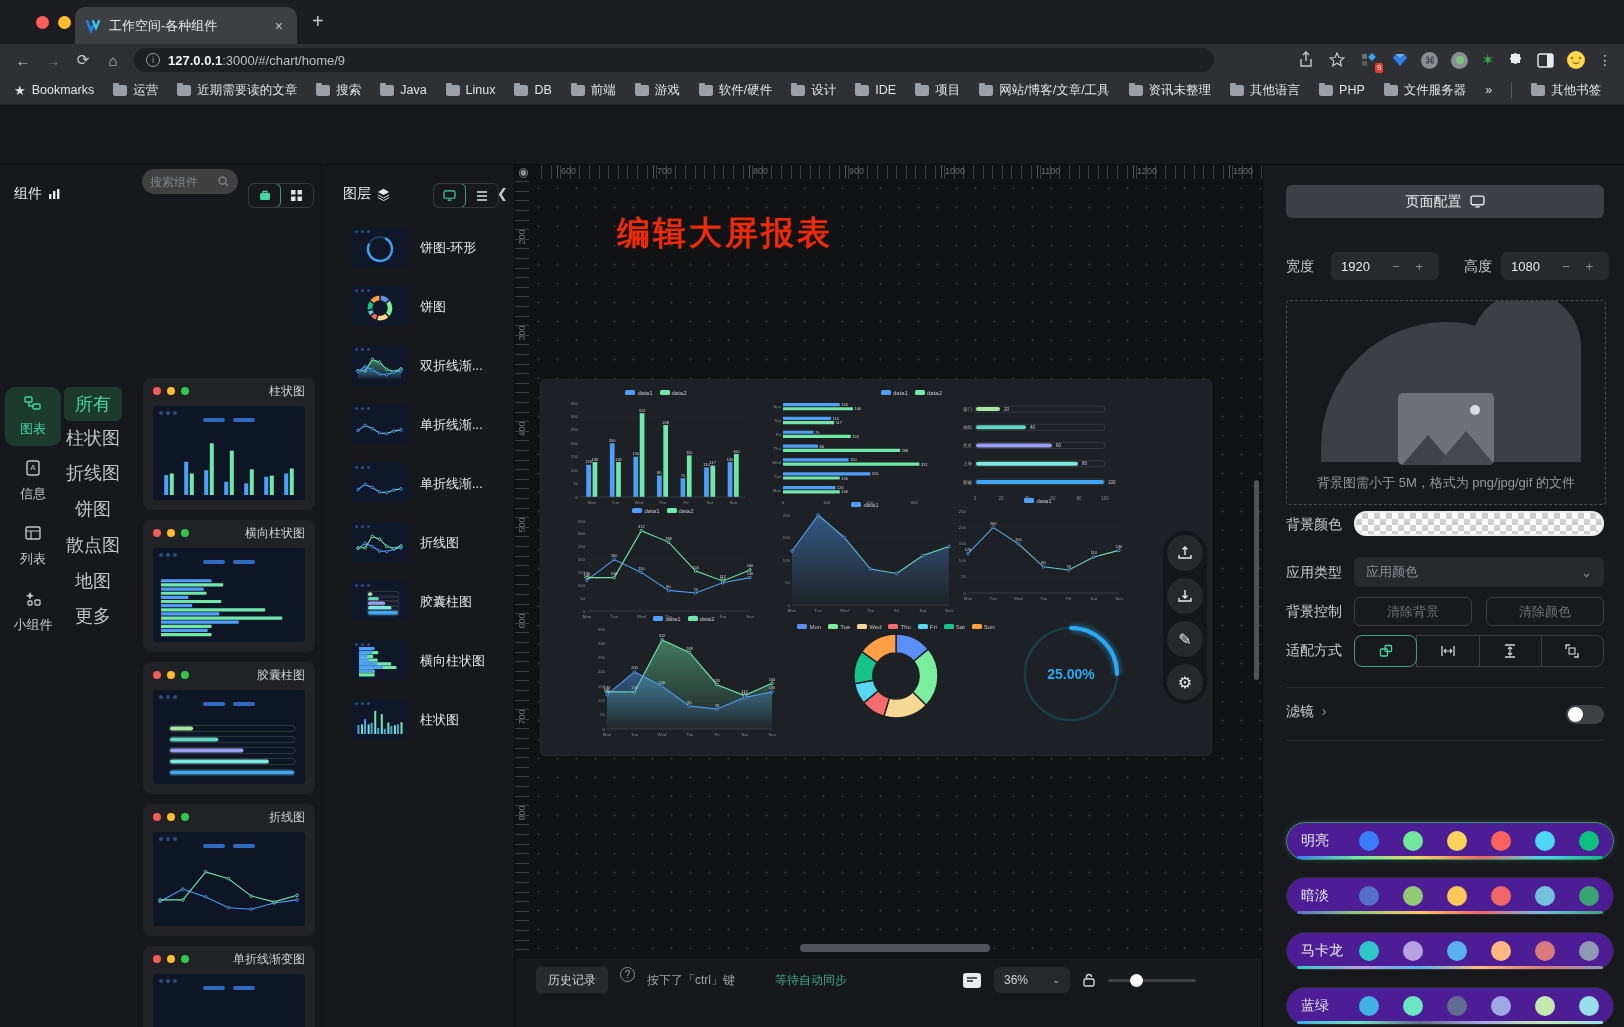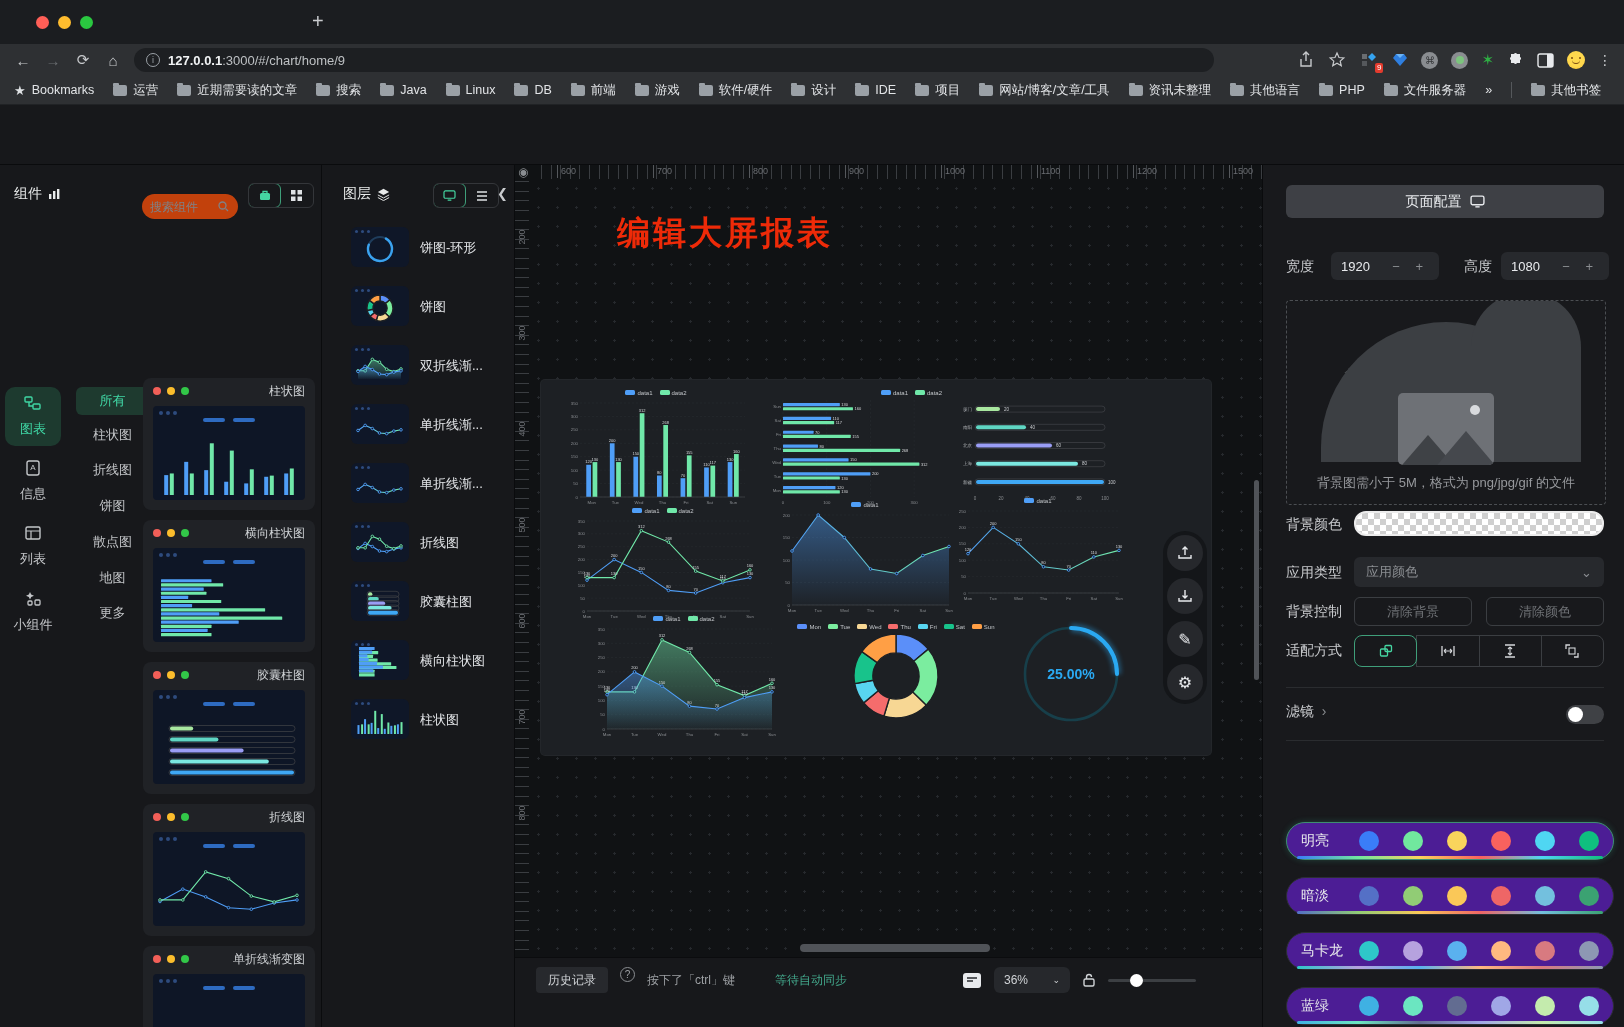--- a/index.html
+++ b/index.html
@@ -41,31 +41,31 @@
 #btn-publish{left:1247px;width:92px;border:1px solid #2f8f6d;color:#3fd3a0;background:#17181b}
 .ricon{position:absolute;top:123px;color:#d6d8db;font-size:16px}
 #avatar{position:absolute;left:1537px;top:121px;width:26px;height:26px;border-radius:50%;background:linear-gradient(#7a5a44 32%,#f6cfae 32%);border:1px solid #3a3c3f}
 
 #comp-panel{position:absolute;left:0;top:165px;width:322px;height:862px;background:#17181b;border-right:1px solid #0a0b0d}
 #layers-panel{position:absolute;left:322px;top:165px;width:193px;height:862px;background:#17181b;border-right:1px solid #0a0b0d}
 #canvas{position:absolute;left:515px;top:165px;width:747px;height:862px;background:#101214;overflow:hidden}
 #canvas .dots{position:absolute;inset:14px 0 0 14px;background-image:radial-gradient(#26292d 1px,transparent 1.2px);background-size:19px 19px}
 #right-panel{position:absolute;left:1262px;top:165px;width:362px;height:862px;background:#18191c;border-left:1px solid #0a0b0d;overflow:hidden}
 .phead{color:#e8eaea;font-size:14px;display:flex;align-items:center;gap:6px}
-.searchbox{position:absolute;left:142px;top:29px;width:96px;height:25px;background:#c2410c;border-radius:13px;display:flex;align-items:center;padding:0 8px;gap:4px}
+.searchbox{position:absolute;left:142px;top:4px;width:96px;height:25px;background:#404040;border-radius:13px;display:flex;align-items:center;padding:0 8px;gap:4px}
 .searchbox input{background:transparent;border:none;outline:none;color:#cfd2d5;font-size:12px;width:64px;font-family:inherit}
 .searchbox input::placeholder{color:#7f8287}
 .tgl{display:flex;border:1px solid #34363a;border-radius:6px;overflow:hidden;height:25px}
 .tgl .t{width:33px;display:flex;align-items:center;justify-content:center;color:#dfe2e5}
 .tgl .t.on{border:1px solid #3f9f7a;border-radius:6px;color:#45d6a2;margin:-1px}
 .rail-item{position:absolute;left:5px;width:56px;text-align:center;color:#c4c6c9;font-size:13px}
 .rail-item .ric{font-size:17px;display:block;margin-bottom:4px;color:#c4c6c9}
 .rail-item.on{background:#1d3a2f;border-radius:10px;color:#3fd6a4;padding:8px 0}
 .rail-item.on .ric{color:#3fd6a4}
-.cat{position:absolute;left:76px;width:73px;text-align:center;color:#c2c4c7;font-size:13px}
+.cat{position:absolute;left:64px;width:58px;text-align:center;color:#c2c4c7;font-size:18px}
 .cat.on{background:#1e3a2f;border-radius:6px;color:#41d8a6;padding:5px 0}
 .card{position:absolute;left:143px;width:172px;height:132px;background:#202226;border-radius:8px}
 .card .chead{height:26px;display:flex;align-items:center;padding:0 10px}
 .mdot{width:8px;height:8px;border-radius:50%;margin-right:6px}
 .card .ctitle{margin-left:auto;color:#cfd2d5;font-size:12px}
 .card .cprev{position:absolute;left:10px;top:28px;width:152px;height:94px;background:#0e1626;border-radius:4px;overflow:hidden}
 .pdots{position:absolute;left:6px;top:5px;display:flex;gap:3px}
 .pdots i{width:4px;height:4px;border-radius:50%;background:#2d4b7e;display:block}
 .pleg{position:absolute;left:0;right:0;top:12px;display:flex;justify-content:center;gap:8px}
 .pleg i{display:block;width:22px;height:4px;border-radius:2px}
@@ -134,20 +134,28 @@
 .eye{color:#8a8d91;font-size:12px;position:absolute;left:3px;top:0px}
 .chev{color:#c8cacd;font-size:13px}
 </style>
 </head>
 <body>
 
 <div id="tabstrip">
   <span class="tl" style="left:36px;background:#ff5f57"></span>
   <span class="tl" style="left:58px;background:#febc2e"></span>
   <span class="tl" style="left:80px;background:#2ac840"></span>
+  <div id="tab">
+    <svg width="16" height="16" viewBox="0 0 16 16">
+      <path d="M2 3 L6 13 L8 8" stroke="#2080f0" stroke-width="2.4" fill="none" stroke-linecap="round"></path>
+      <path d="M8 3 L11 10 L14 3" stroke="#35c6ea" stroke-width="2.4" fill="none" stroke-linecap="round"></path>
+    </svg>
+    <span class="title">工作空间-各种组件</span>
+    <span class="close">×</span>
+  </div>
   <span id="newtab">+</span>
 </div>
 
 <div id="chromebar">
   <span class="nav-ic" style="margin-left:8px">←</span>
   <span class="nav-ic dim">→</span>
   <span class="nav-ic">⟳</span>
   <span class="nav-ic">⌂</span>
   <div id="urlpill">
     <span class="circ" style="background:transparent;border:1px solid #9aa0a6;color:#9aa0a6;width:14px;height:14px;font-size:9px">i</span>

